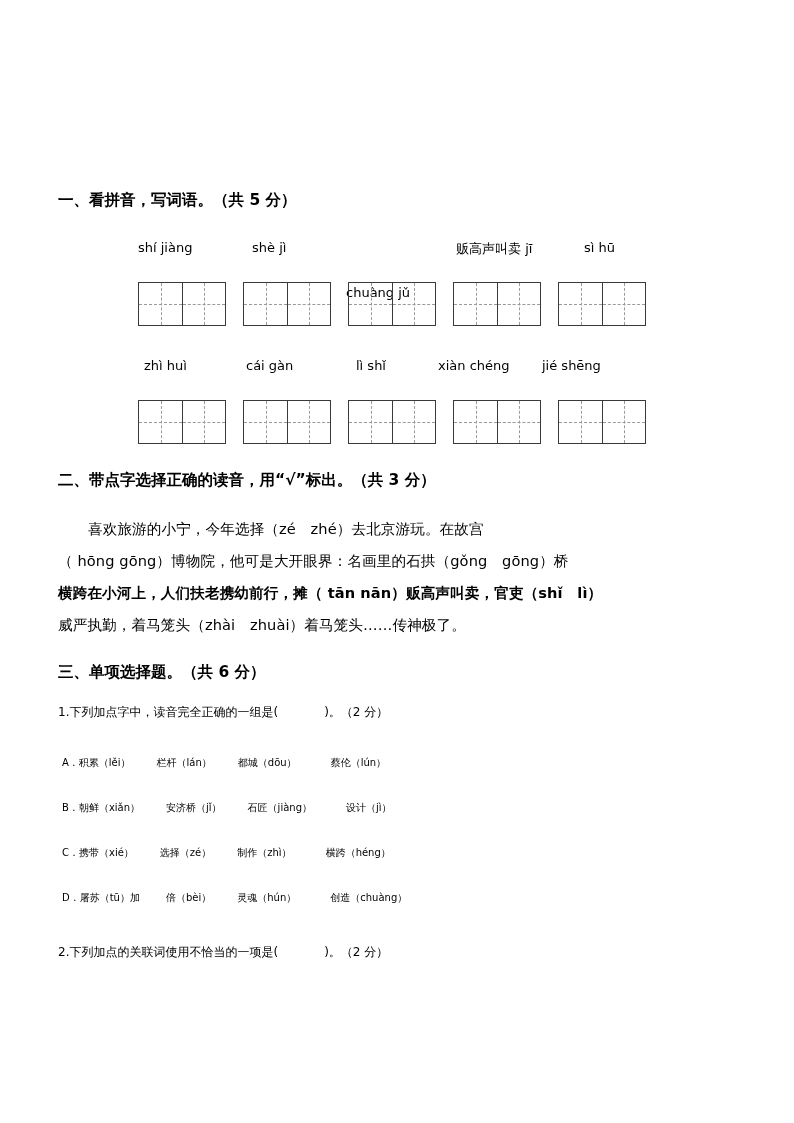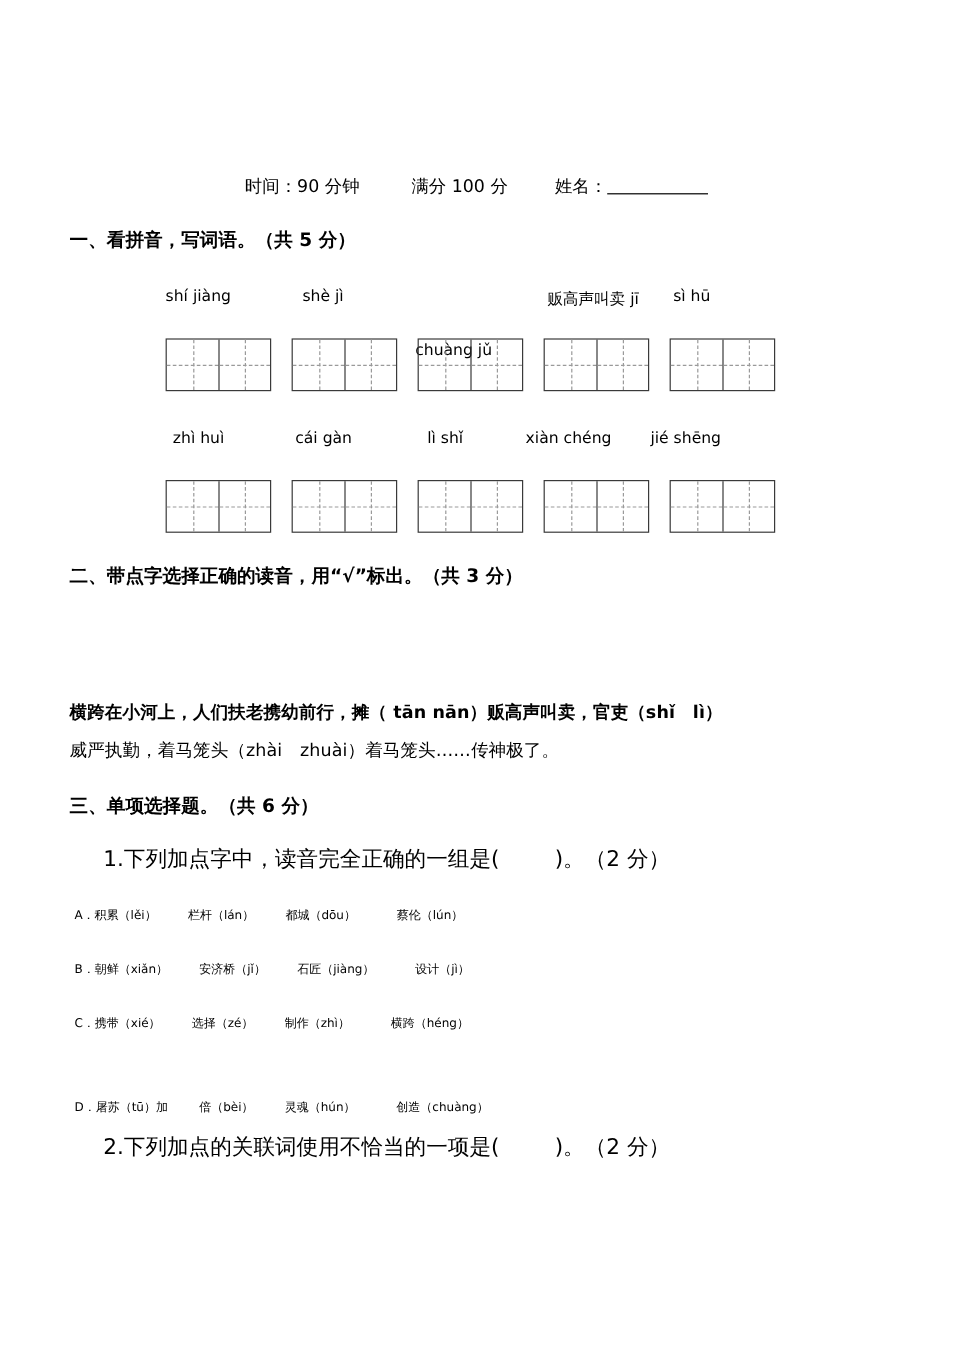--- a/index.html
+++ b/index.html
@@ -145,69 +145,61 @@
 
   #sec2-l1 { top: 520px; }
   #sec2-l2 { top: 552px; }
   #sec2-l3 { top: 584px; font-weight: bold; }
   #sec2-l4 { top: 616px; }
 
   
   .question-line {
     position: absolute;
     left: 58px;
-    font-size: 18px;
-    white-space: nowrap;
-    margin-left: 28px;
+    font-size: 12px;
+    white-space: nowrap;
   }
   #q1-stem { top: 704px; }
   #q2-stem { top: 944px; }
 
   .paren-blank {
     display: inline-block;
     width: 46px;
   }
 
   .option-line {
     position: absolute;
     left: 62px;
     font-size: 10px;
     white-space: nowrap;
   }
   #q1-opt-a { top: 756px; }
   #q1-opt-b { top: 801px; }
   #q1-opt-c { top: 846px; }
-  #q1-opt-d { top: 916px; }
+  #q1-opt-d { top: 891px; }
   #q2-opt-a { top: 986px; }
 
   .opt-label { display: inline-block; }
   .opt-seg { display: inline-block; }
 </style>
 </head>
 <body>
 
 <div class="page">
 
 
-  <div class="meta-line">
-    <span class="meta-item">时间：90 分钟</span>
-    <span class="meta-gap-a"></span>
-    <span class="meta-item">满分 100 分</span>
-    <span class="meta-gap-b"></span>
-    <span class="meta-item">姓名：</span><span class="name-blank"></span>
-  </div>
 
   <div class="section-heading" id="sec1-heading">一、看拼音，写词语。（共 5 分）</div>
 
   <div class="pinyin-row" id="pinyin-row-1">
       <span class="py" style="left: 0px;">shí jiàng</span>
       <span class="py" style="left: 114px;">shè jì</span>
       <span class="py" style="left: 208px; margin-top: 45px;">chuàng jǔ</span>
       <span class="py" style="left: 318px;">贩高声叫卖 jī</span>
-      <span class="py" style="left: 423px;">sì hū</span>
+      <span class="py" style="left: 446px;">sì hū</span>
     </div>
   <div class="grid-row" id="grid-row-1">
       <div class="tzg" style="left: 0px;">
         <div class="cell"></div>
         <div class="cell"></div>
       </div>
       <div class="tzg" style="left: 105px;">
         <div class="cell"></div>
         <div class="cell"></div>
       </div>
@@ -250,20 +242,22 @@
         <div class="cell"></div>
       </div>
       <div class="tzg" style="left: 420px;">
         <div class="cell"></div>
         <div class="cell"></div>
       </div>
     </div>
 
   <div class="section-heading" id="sec2-heading">二、带点字选择正确的读音，用“√”标出。（共 3 分）</div>
 
+  <div class="body-line indent" id="sec2-l1">喜欢旅游的小宁，今年选择（zé　zhé）去北京游玩。在故宫</div>
+  <div class="body-line" id="sec2-l2">（ hōng  gōng）博物院，他可是大开眼界：名画里的石拱（gǒng　gōng）桥</div>
   <div class="body-line" id="sec2-l3">横跨在小河上，人们扶老携幼前行，摊（ tān nān）贩高声叫卖，官吏（shǐ　lì）</div>
   <div class="body-line" id="sec2-l4">威严执勤，着马笼头（zhài　zhuài）着马笼头……传神极了。</div>
 
   <div class="section-heading" id="sec3-heading">三、单项选择题。（共 6 分）</div>
 
   <div class="question-line" id="q1-stem">
     <span>1.下列加点字中，读音完全正确的一组是(</span><span class="paren-blank"></span><span>)。（2 分）</span>
   </div>
 
   <div class="option-line" id="q1-opt-a"><span class="opt-label">A．</span><span class="opt-seg">积累（lěi）</span><span style="display: inline-block; width: 26px;"></span><span class="opt-seg">栏杆（lán）</span><span style="display: inline-block; width: 26px;"></span><span class="opt-seg">都城（dōu）</span><span style="display: inline-block; width: 34px;"></span><span class="opt-seg">蔡伦（lún）</span></div>

